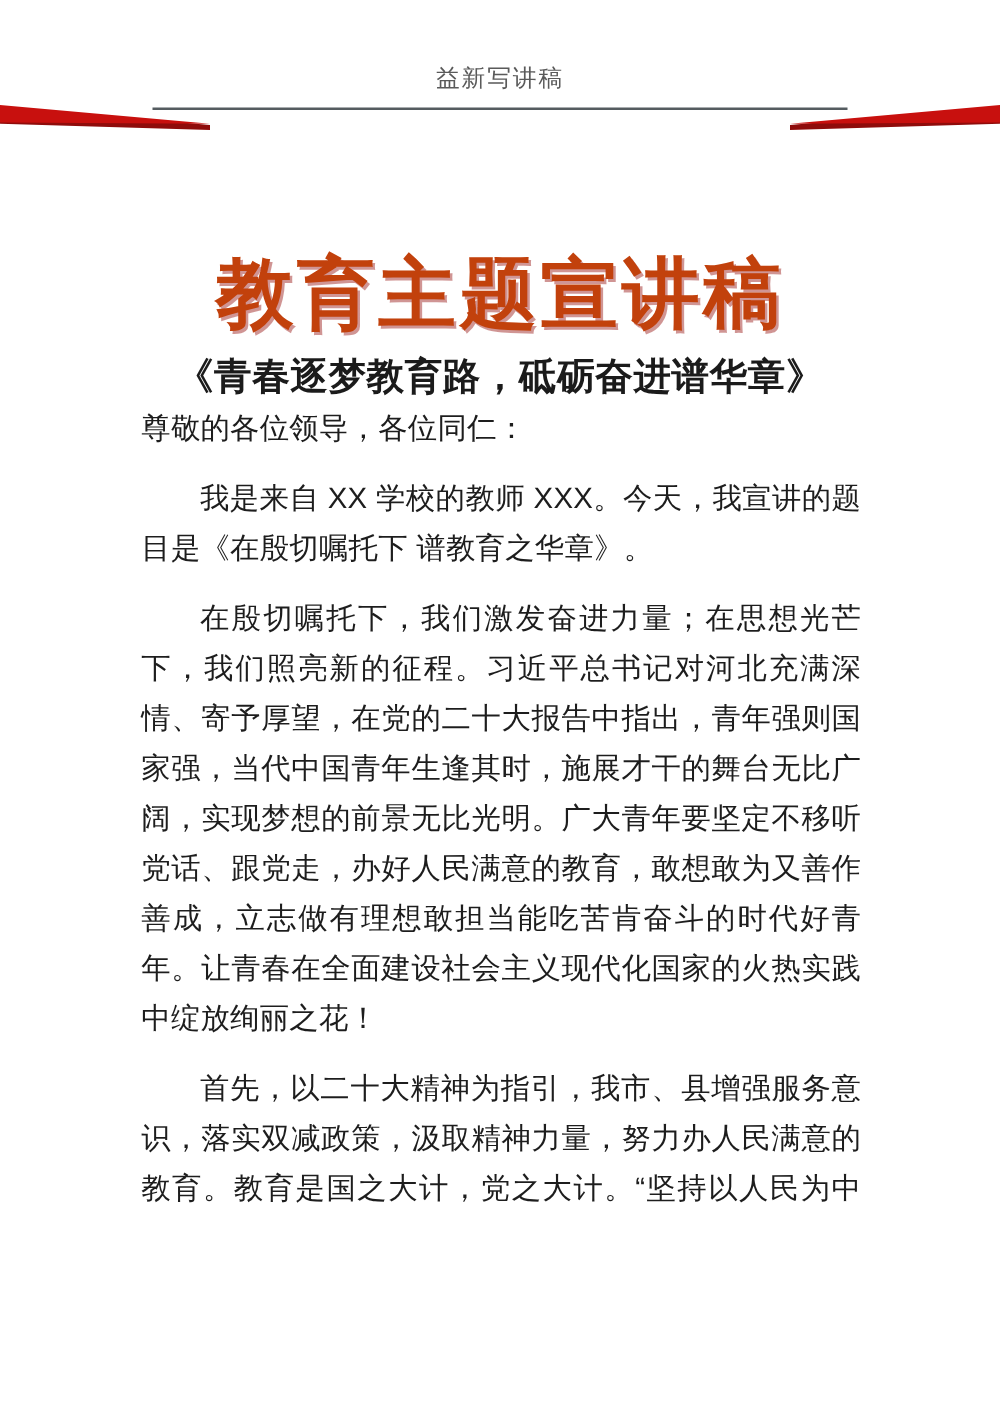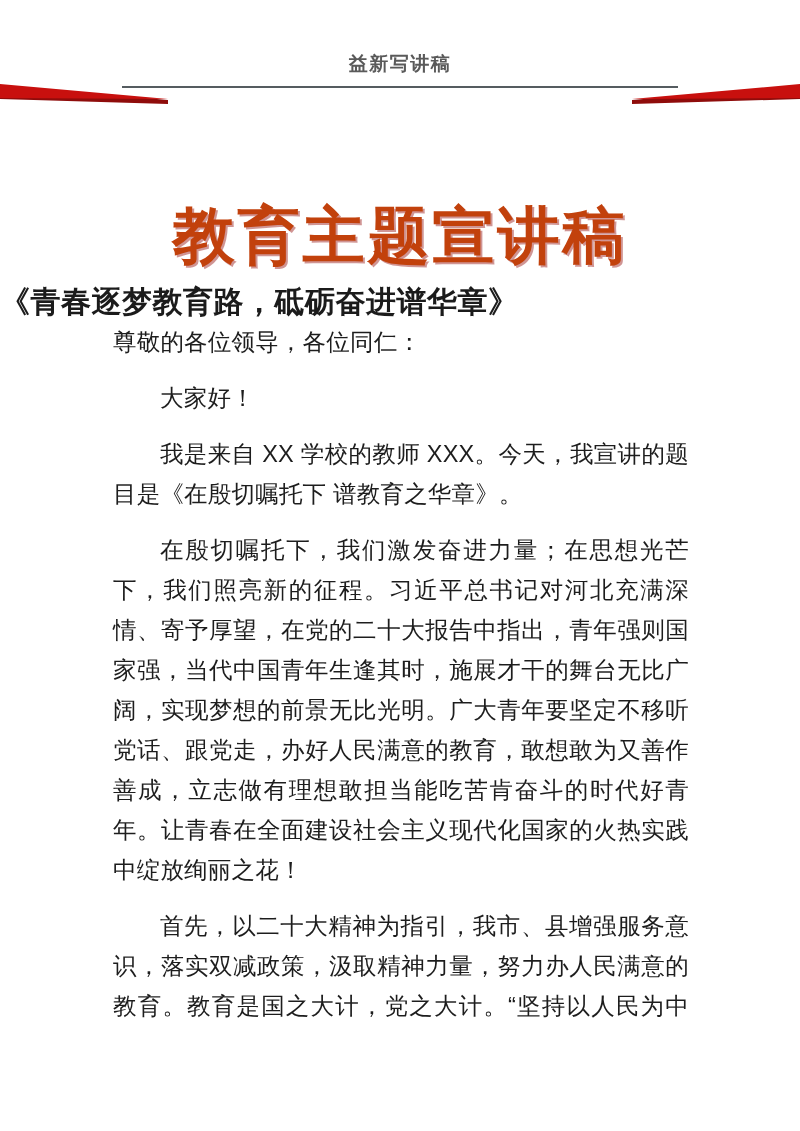--- a/index.html
+++ b/index.html
@@ -16,21 +16,20 @@
     -webkit-font-smoothing: antialiased;
   }
 
   
   .page-header {
     position: absolute;
     top: 0;
     left: 0;
     width: 660px;
     height: 110px;
-    font-weight: bold;
   }
   .header-title {
     position: absolute;
     top: 54px;
     left: 0;
     width: 800px;
     text-align: center;
     font-family: "Liberation Serif", "DejaVu Serif", serif;
     font-size: 19px;
     letter-spacing: 1.5px;
@@ -68,20 +67,21 @@
     line-height: 1.1;
     letter-spacing: 3px;
     color: #c2410c;
     text-shadow: 2px 2px 0 rgba(150, 20, 18, 0.45);
   }
   .doc-subtitle {
     position: absolute;
     top: 258px;
     left: 0;
     width: 800px;
+    text-align: center;
     font-weight: bold;
     font-size: 30px;
     line-height: 1.25;
     letter-spacing: 0.5px;
     color: #1b1b1b;
   }
 
   
   .doc-body {
     position: absolute;
@@ -124,17 +124,16 @@
     </svg>
   </div>
 </div>
 
 <h1 class="doc-title">教育主题宣讲稿</h1>
 
 <h2 class="doc-subtitle">《青春逐梦教育路，砥砺奋进谱华章》</h2>
 
 <div class="doc-body">
   <p class="para">尊敬的各位领导，各位同仁：</p>
-  <p class="para indent">大家好！</p>
   <p class="para indent">我是来自 XX 学校的教师 XXX。今天，我宣讲的题目是《在殷切嘱托下 谱教育之华章》。</p>
   <p class="para indent">在殷切嘱托下，我们激发奋进力量；在思想光芒下，我们照亮新的征程。习近平总书记对河北充满深情、寄予厚望，在党的二十大报告中指出，青年强则国家强，当代中国青年生逢其时，施展才干的舞台无比广阔，实现梦想的前景无比光明。广大青年要坚定不移听党话、跟党走，办好人民满意的教育，敢想敢为又善作善成，立志做有理想敢担当能吃苦肯奋斗的时代好青年。让青春在全面建设社会主义现代化国家的火热实践中绽放绚丽之花！</p>
   <p class="para indent clip">首先，以二十大精神为指引，我市、县增强服务意识，落实双减政策，汲取精神力量，努力办人民满意的教育。教育是国之大计，党之大计。“坚持以人民为中心发展教育，促进教育公平，办好人民满意的教育。”是习近平总书记对教育提出的重要部署和要求。自双减政策实施以来，承德市</p>
 </div>
 
 </body></html>

